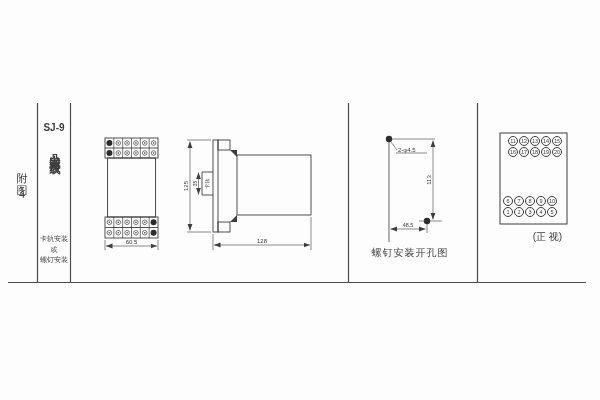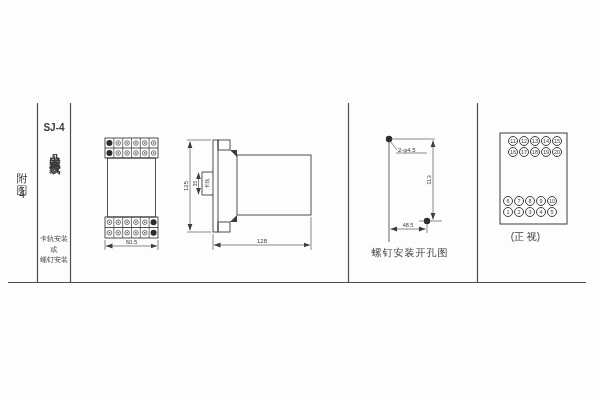--- a/index.html
+++ b/index.html
@@ -12,21 +12,21 @@
   .page svg{position:absolute;left:0;top:0;}
   svg text{fill:#3d3d3d;font-family:"Liberation Sans","DejaVu Sans",sans-serif;}
   .abs{position:absolute;}
   .vtext{writing-mode:vertical-rl;text-orientation:upright;}
   .fig-label{left:14px;top:164px;font-size:11px;letter-spacing:12px;}
   .model{left:38px;top:122px;width:32px;text-align:center;font-size:10px;font-weight:bold;}
   .desc{left:47px;top:144px;font-size:11px;letter-spacing:2px;font-weight:bold;}
   .mnote{left:37px;width:34px;text-align:center;font-size:7px;}
   .m1{top:234px;} .m2{top:245px;} .m3{top:255px;}
   .drill-cap{left:368px;top:246px;width:84px;text-align:center;font-size:10px;letter-spacing:1px;}
-  .rear-cap{left:492px;top:230px;width:67px;text-align:center;font-size:10px;}
+  .rear-cap{left:514px;top:230px;width:67px;text-align:center;font-size:10px;}
   .tc{
     position:absolute;width:10px;height:10px;box-sizing:border-box;
     border:1px solid #3d3d3d;border-radius:50%;
     font-size:5.5px;line-height:8px;text-align:center;color:#3d3d3d;
     background:#fdfdfd;
   }
 </style>
 </head>
 <body>
 
@@ -164,21 +164,21 @@
       <text x="408" y="227" font-size="5.5" text-anchor="middle" stroke="none" fill="#3d3d3d">48.5</text>
     </g>
 
     <g fill="none" stroke="#3d3d3d" stroke-width="1">
       <rect x="500" y="133" width="67" height="91"></rect>
     </g>
   </svg>
 
   <div class="abs vtext fig-label">附图4</div>
 
-  <div class="abs model">SJ-4</div>
+  <div class="abs model">SJ-9</div>
   <div class="abs vtext desc">凸出式前接线</div>
   <div class="abs mnote m1">卡轨安装</div>
   <div class="abs mnote m2">或</div>
   <div class="abs mnote m3">螺钉安装</div>
 
   <div class="abs drill-cap">螺钉安装开孔图</div>
   <div class="abs rear-cap">(正 视)</div>
 
   <div id="top-terminals">
       <div class="tc" style="left: 508px; top: 136px;">11</div>

